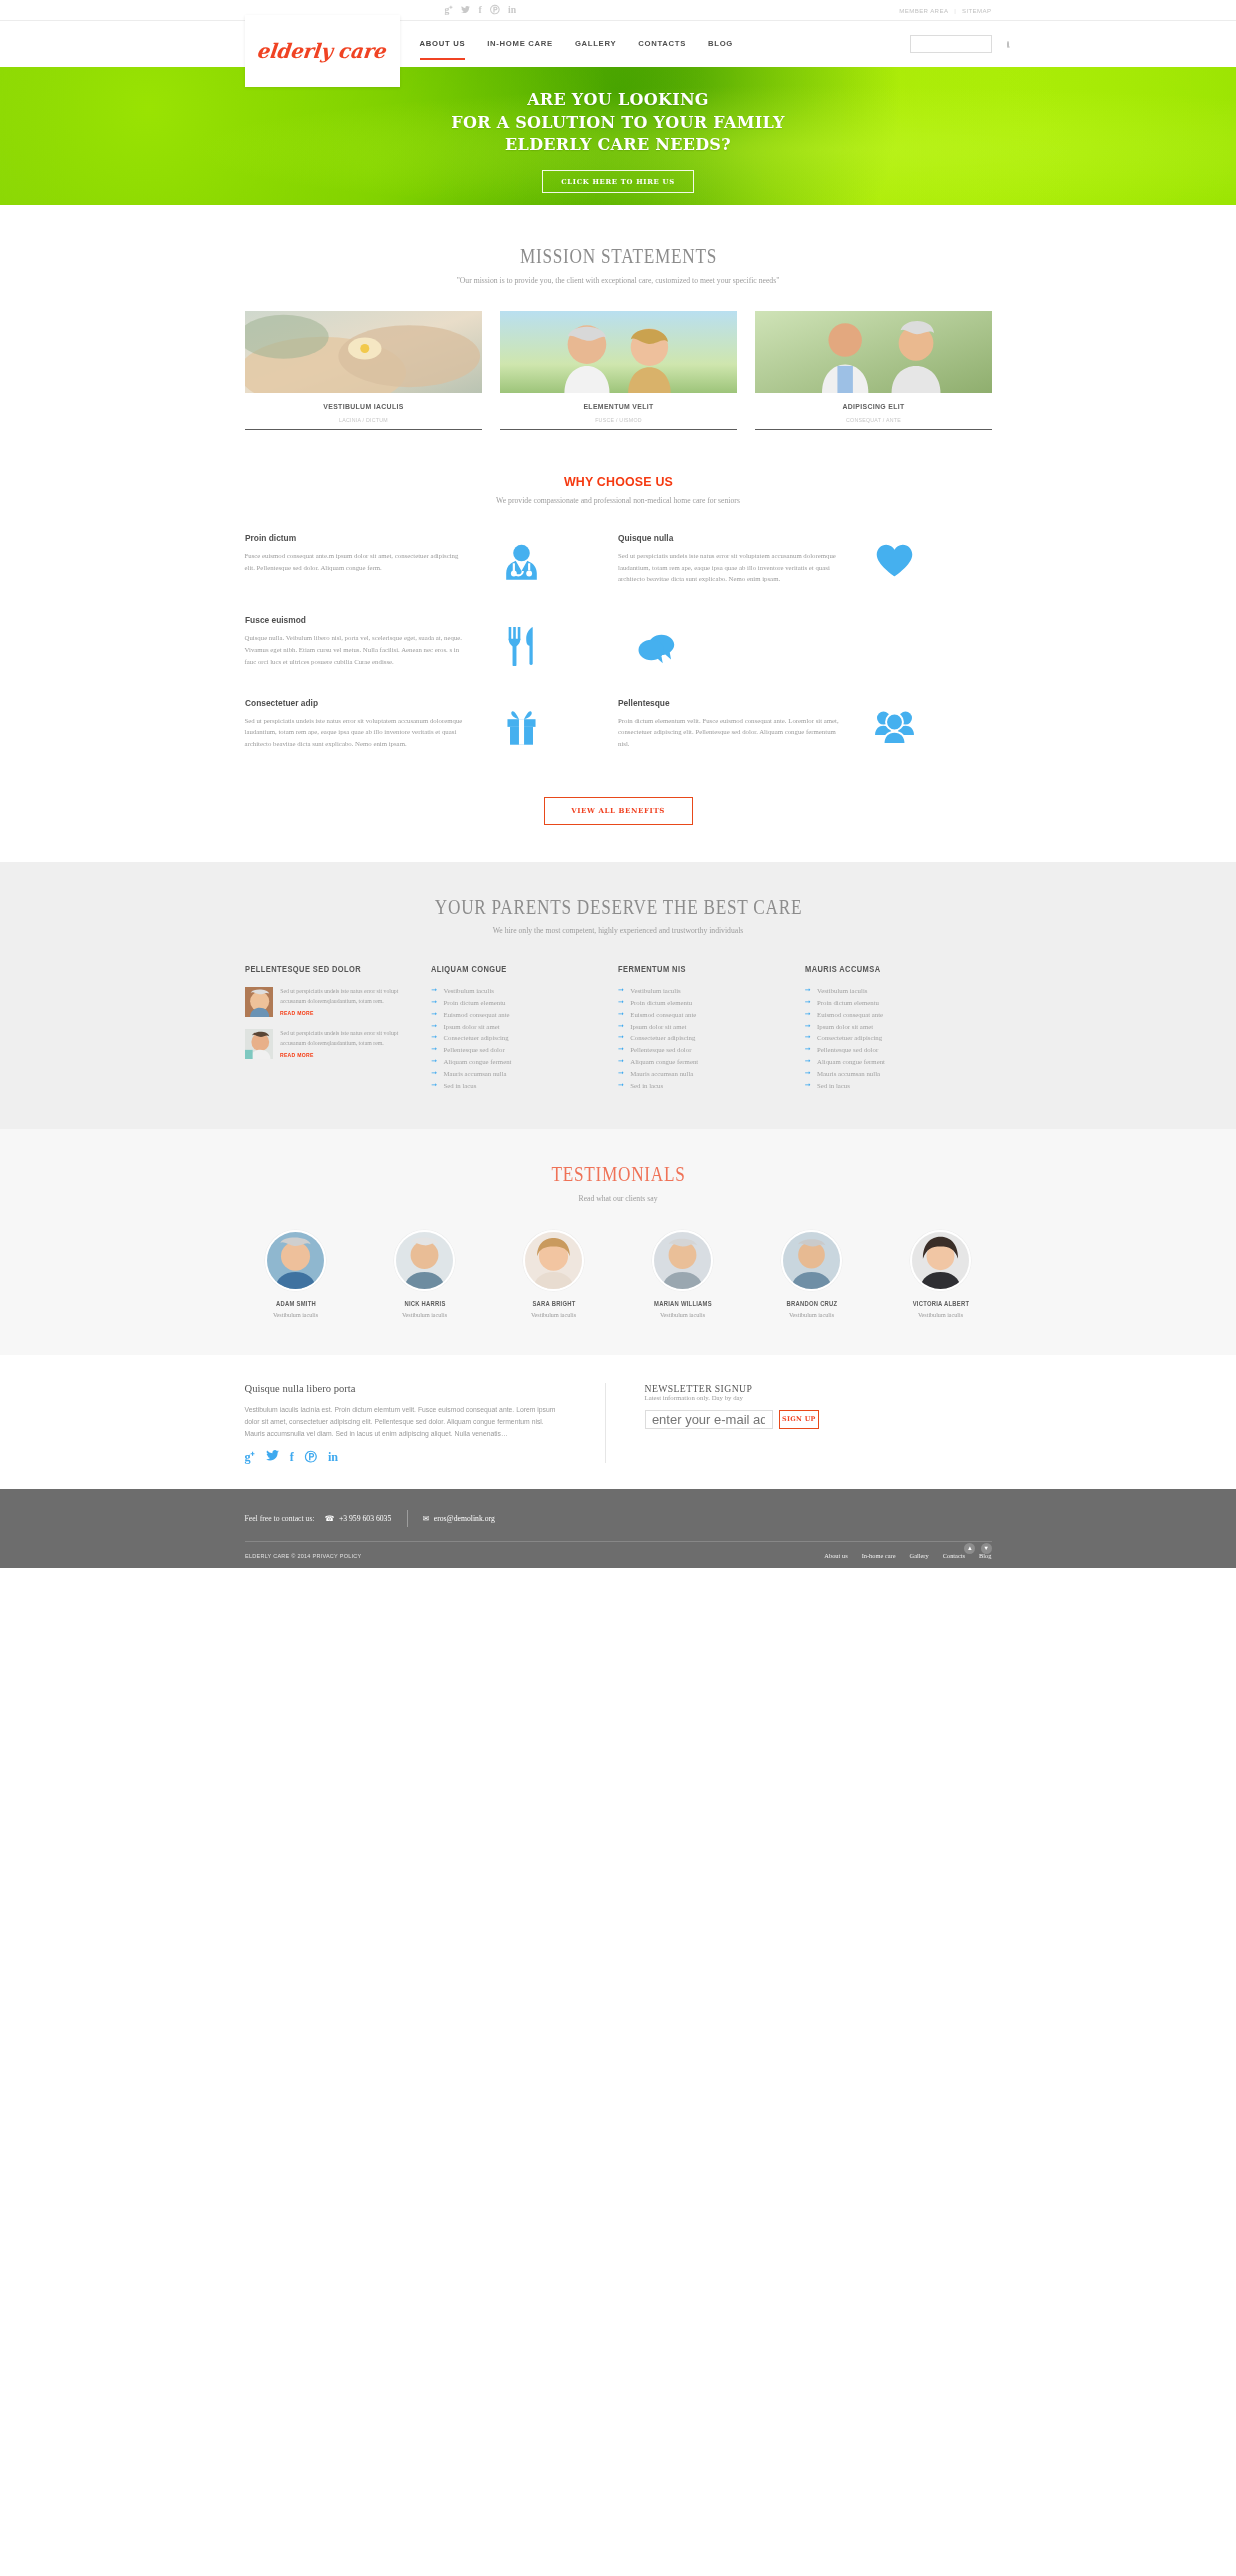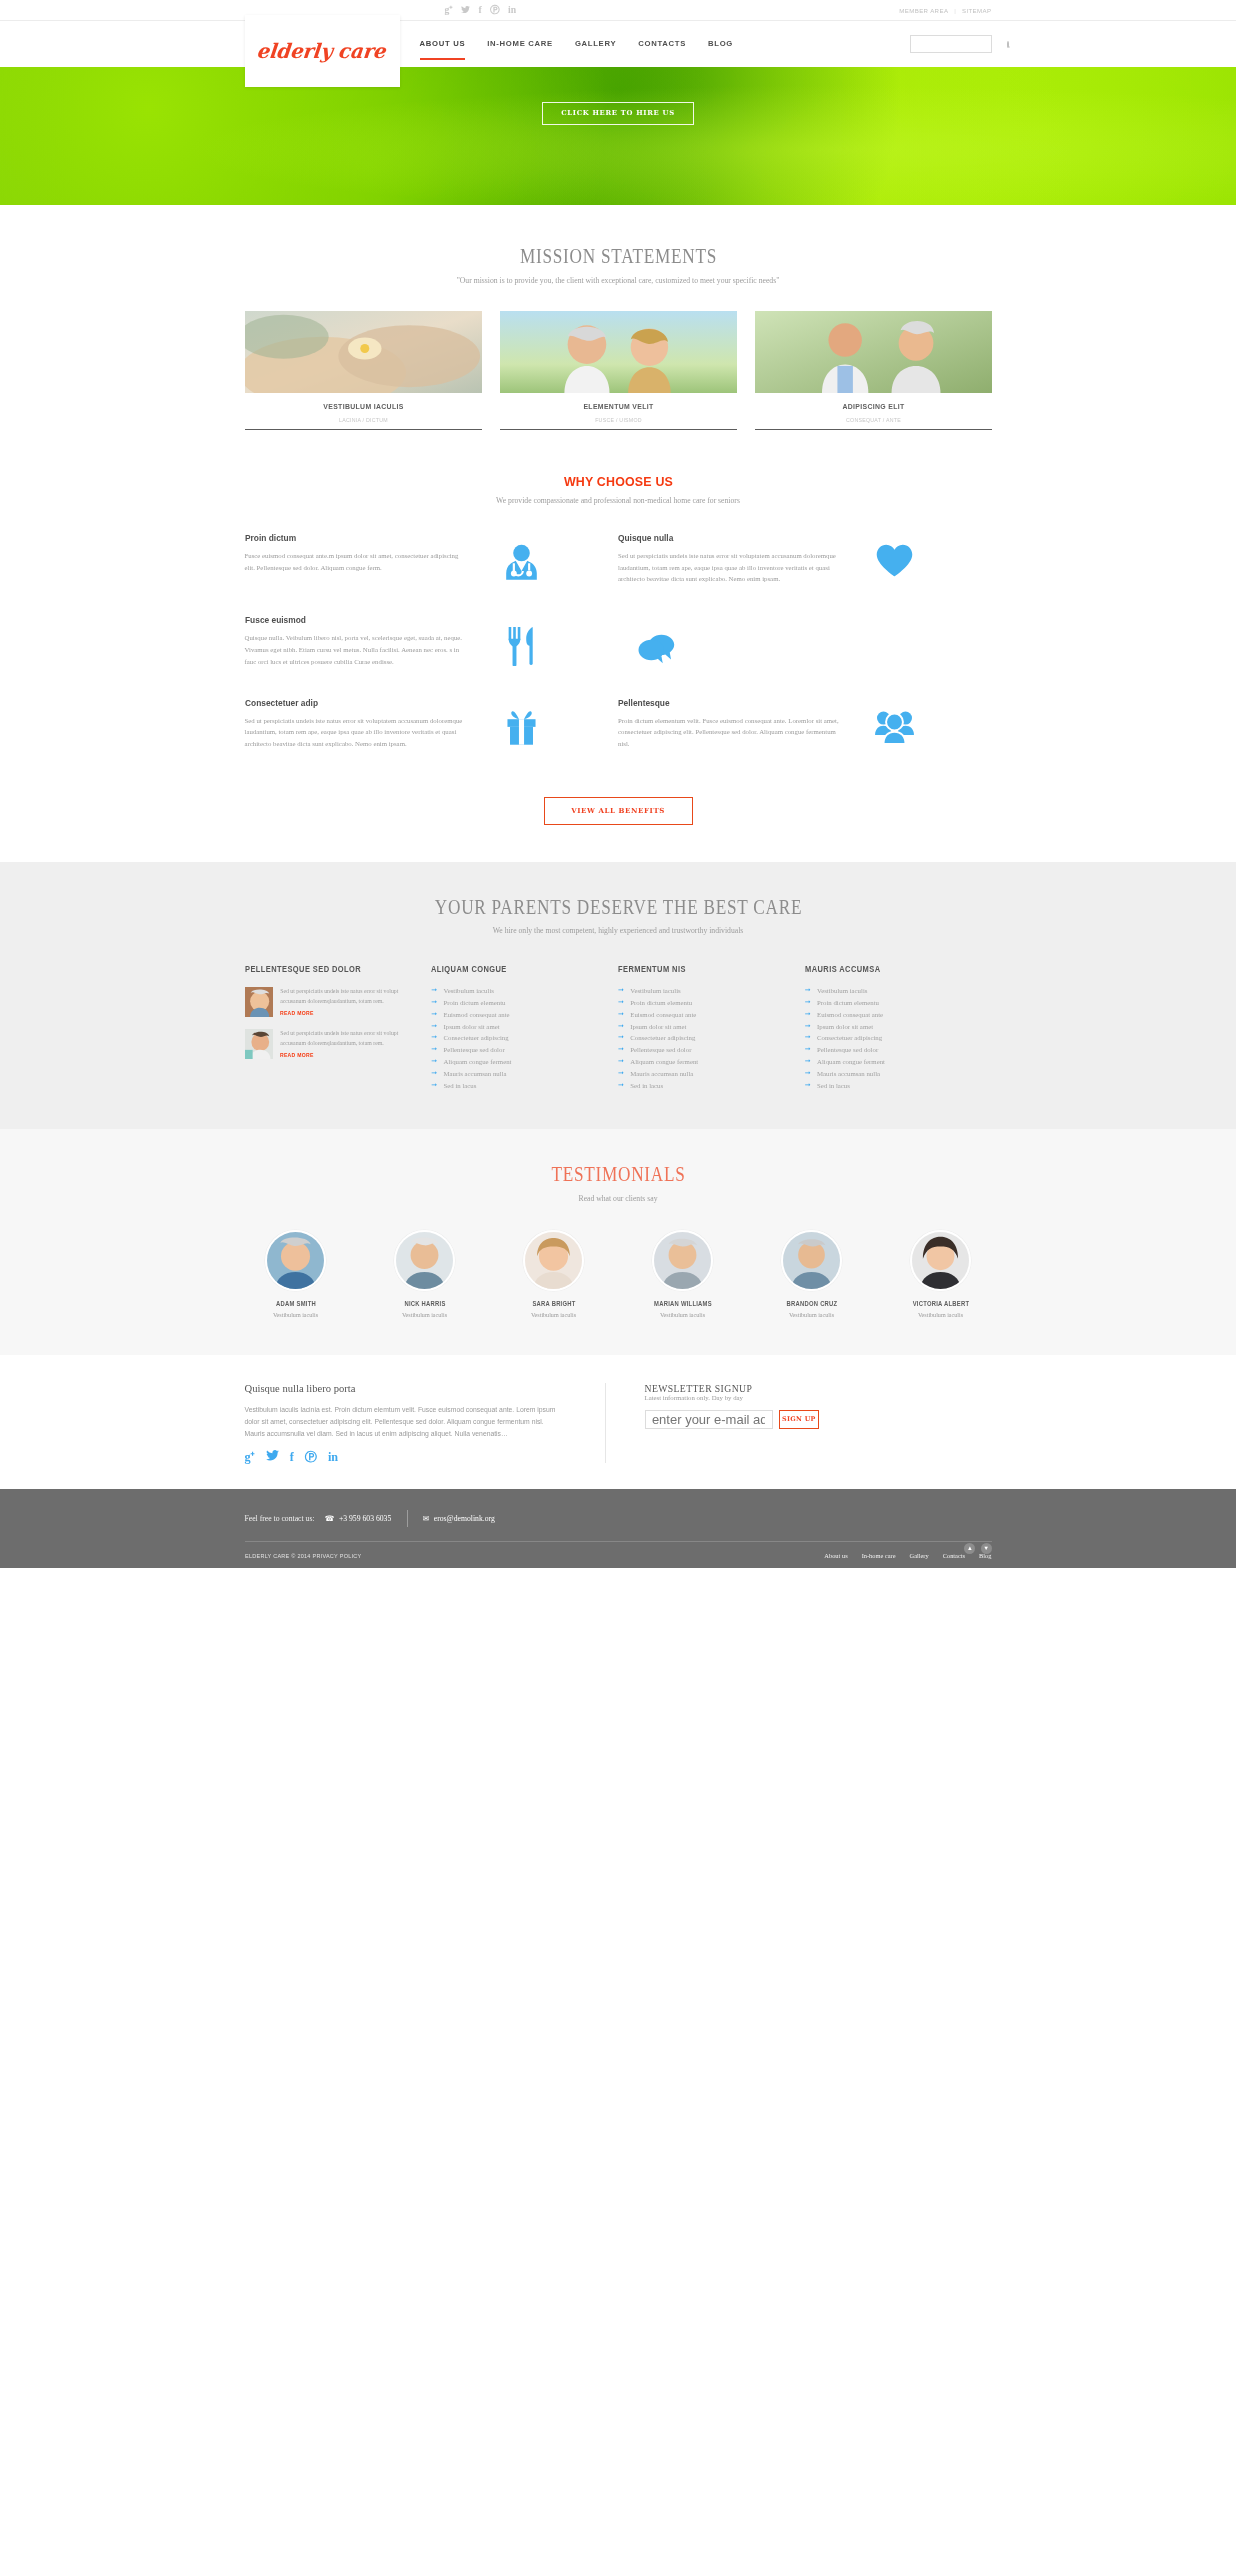--- a/index.html
+++ b/index.html
@@ -246,20 +246,25 @@
     </nav>
     <div class="searchbox">
       <input type="text" placeholder="" style="">
       <span class="mag"></span>
     </div>
   </div>
 </header>
 
 <section class="hero">
   <div class="hero-inner">
+    <h1>
+      <span>ARE YOU LOOKING</span><br>
+      <span>FOR A SOLUTION TO YOUR FAMILY</span><br>
+      <span>ELDERLY CARE NEEDS?</span>
+    </h1>
     <button class="hero-btn">CLICK HERE TO HIRE US</button>
   </div>
 </section>
 
 <section class="mission">
   <div class="wrap">
     <h2 class="sec-title">MISSION STATEMENTS</h2>
     <p class="sec-sub">"Our mission is to provide you, the client with exceptional care, customized to meet your specific needs"</p>
     <div class="mission-cards">
 

